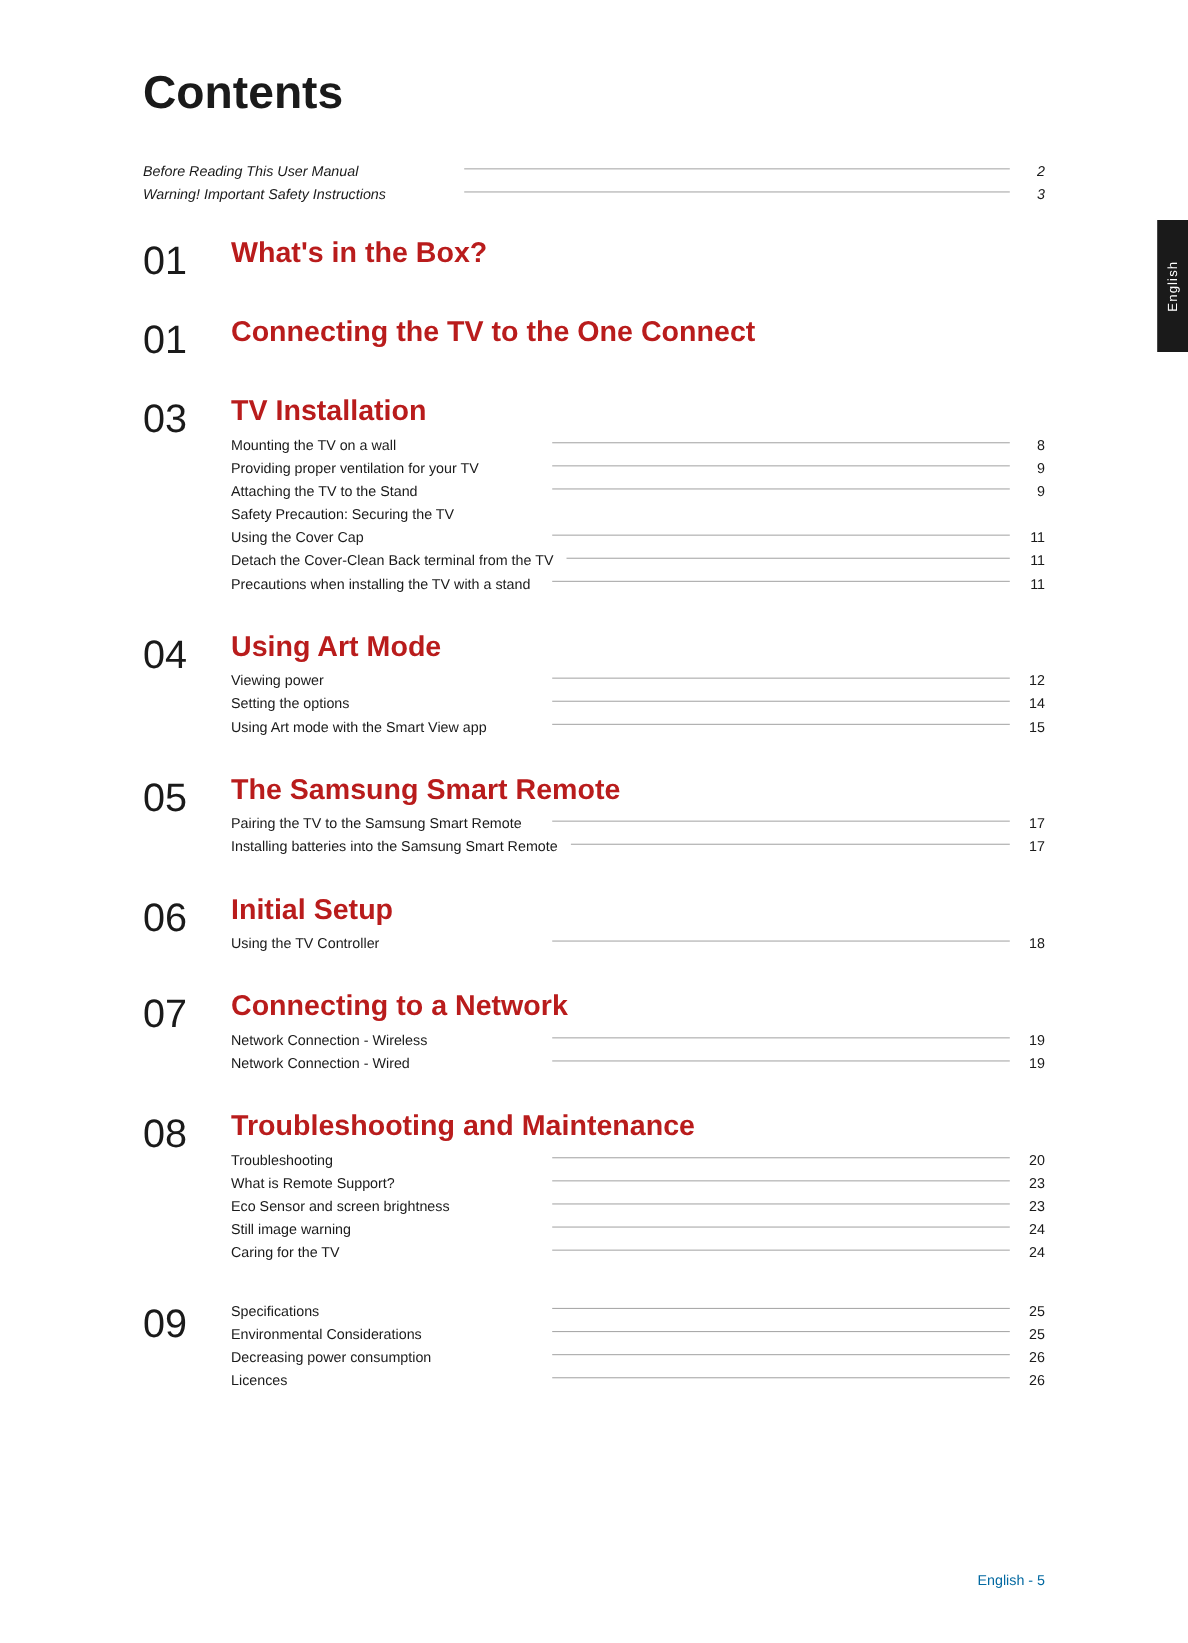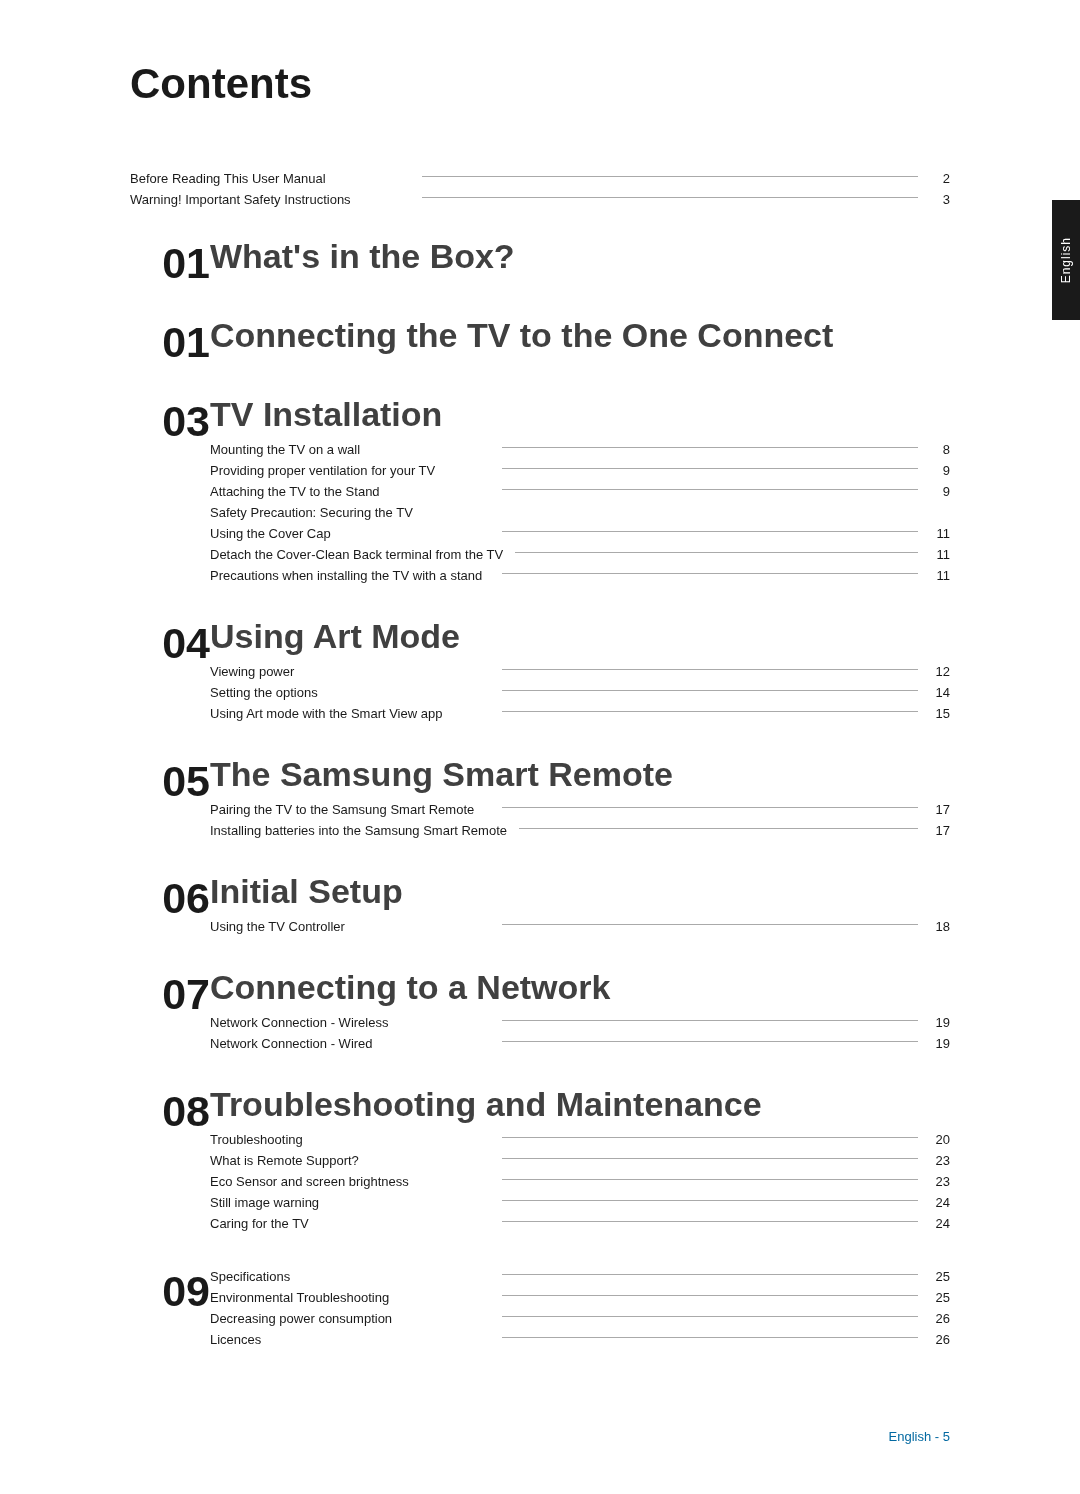--- a/index.html
+++ b/index.html
@@ -44,27 +44,28 @@
       transform: rotate(180deg);
       letter-spacing: 1px;
       font-weight: 400;
     }
 
     
     .page-title {
       font-size: 42px;
       font-weight: 700;
       color: #1a1a1a;
-      margin-bottom: 63px;
+      margin-bottom: 40px;
       font-family: 'Arial', sans-serif;
     }
 
     
     .pre-section {
       margin-bottom: 30px;
+      font-style: italic;
     }
 
     .toc-row {
       display: flex;
       align-items: center;
       margin-bottom: 6px;
     }
 
     .toc-row-text {
       font-size: 13px;
@@ -88,37 +89,36 @@
       text-align: right;
     }
 
     
     .section {
       display: flex;
       margin-bottom: 28px;
     }
 
     .section-number {
-      font-size: 43px;
-      font-weight: 700;
+      font-size: 36px;
+      font-weight: 400;
       color: #1a1a1a;
       min-width: 80px;
       padding-top: 2px;
       font-family: 'Arial', sans-serif;
-      text-align: right;
     }
 
     .section-content {
       flex: 1;
     }
 
     .section-title {
-      font-size: 34px;
+      font-size: 26px;
       font-weight: 700;
-      color: #404040;
+      color: #b91c1c;
       margin-bottom: 8px;
       font-family: 'Arial', sans-serif;
     }
 
     .section-items {
       margin-top: 4px;
     }
 
     
     .page-footer {
@@ -315,21 +315,21 @@
       <div class="section">
         <div class="section-number">09</div>
         <div class="section-content">
           <div class="section-items">
             <div class="toc-row">
               <span class="toc-row-text">Specifications</span>
               <div class="toc-dots"></div>
               <span class="toc-page">25</span>
             </div>
             <div class="toc-row">
-              <span class="toc-row-text">Environmental Troubleshooting</span>
+              <span class="toc-row-text">Environmental Considerations</span>
               <div class="toc-dots"></div>
               <span class="toc-page">25</span>
             </div>
             <div class="toc-row">
               <span class="toc-row-text">Decreasing power consumption</span>
               <div class="toc-dots"></div>
               <span class="toc-page">26</span>
             </div>
             <div class="toc-row">
               <span class="toc-row-text">Licences</span>

